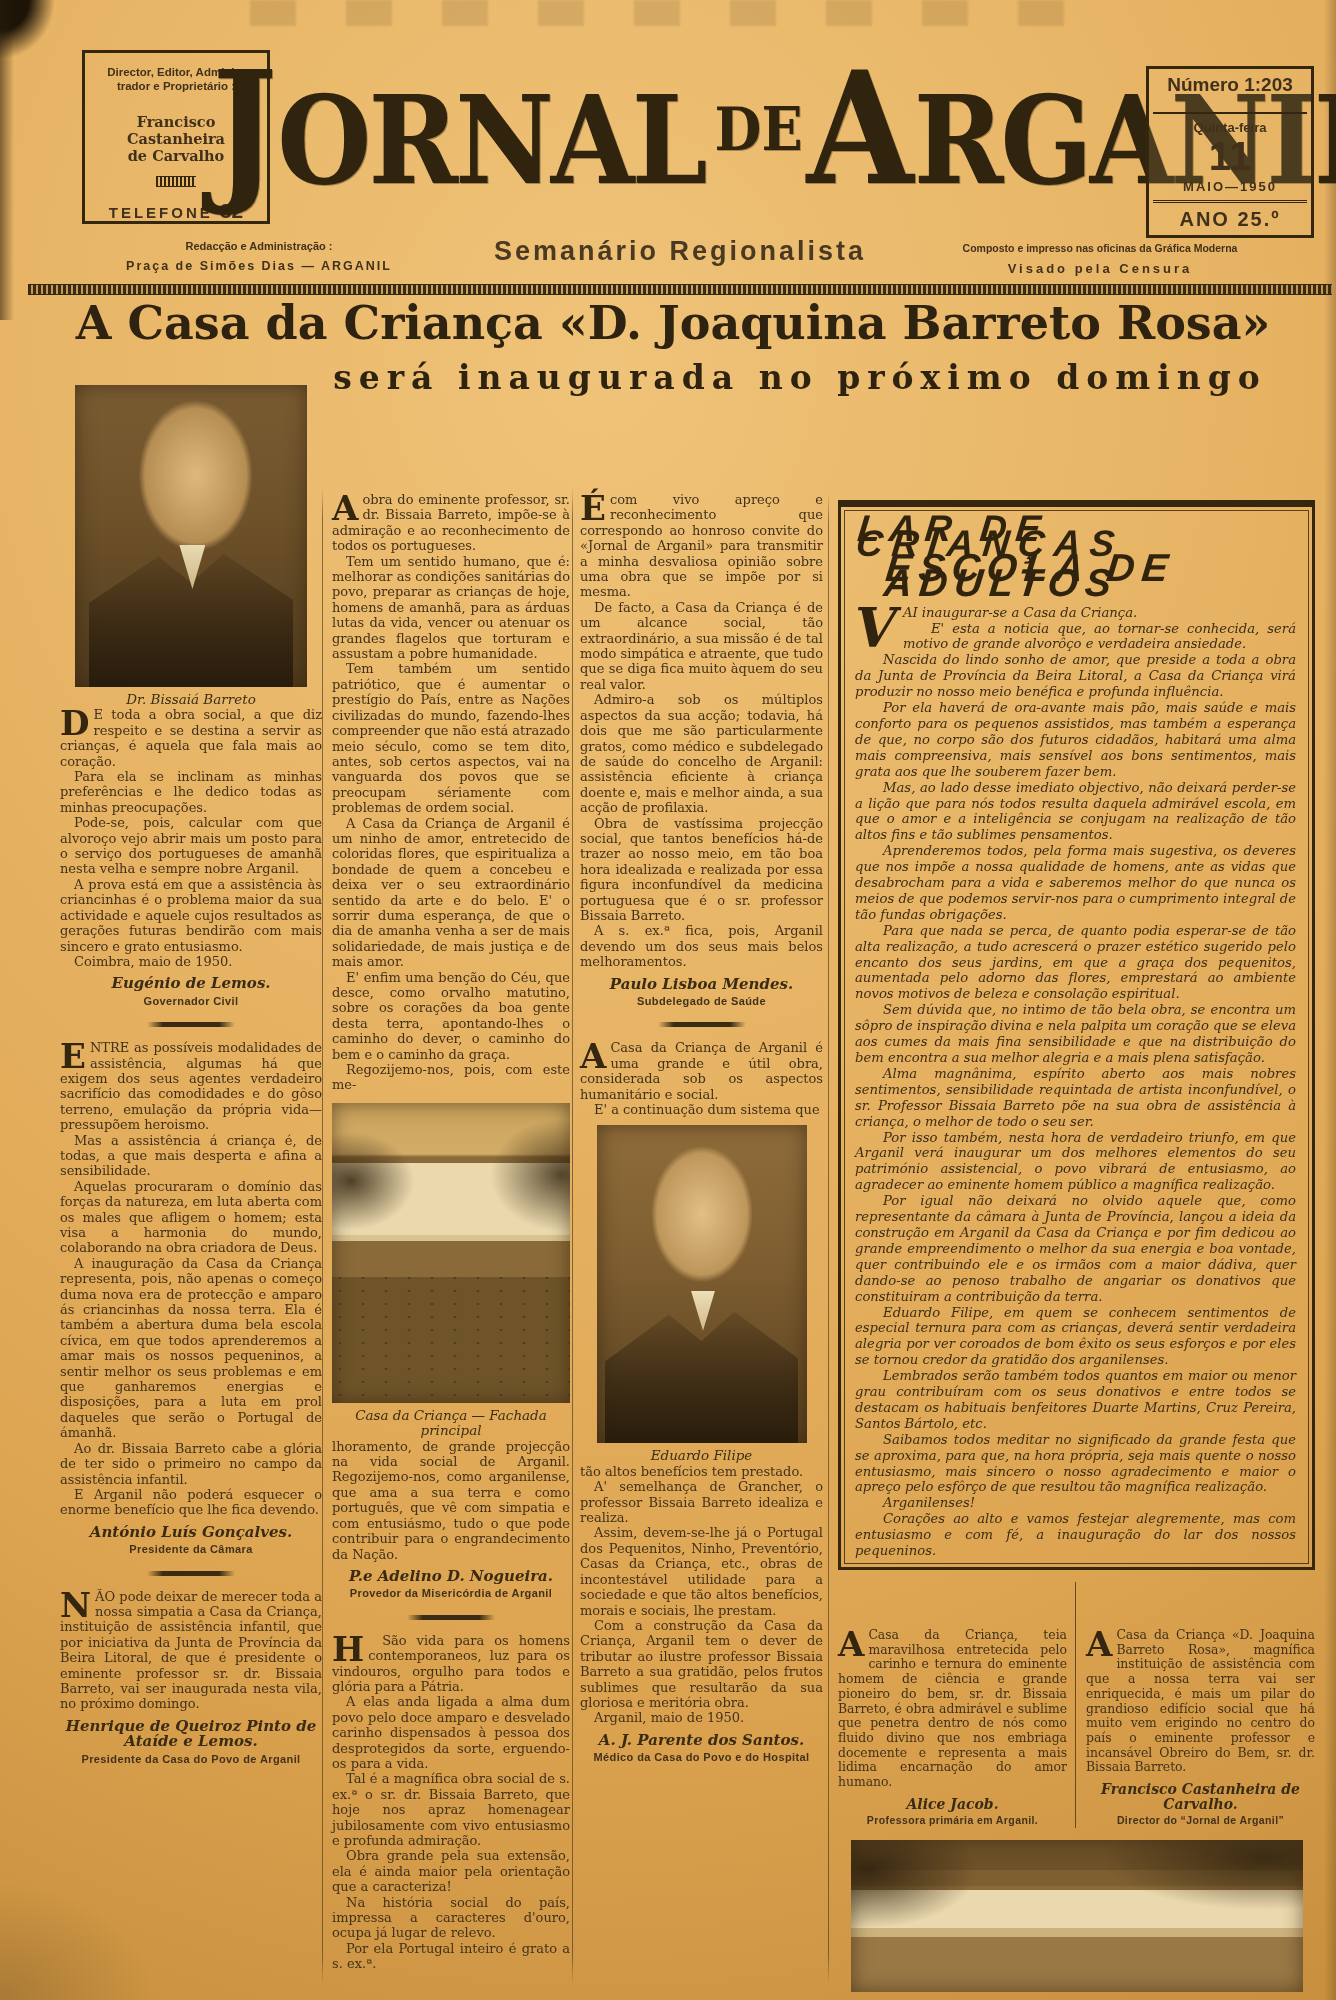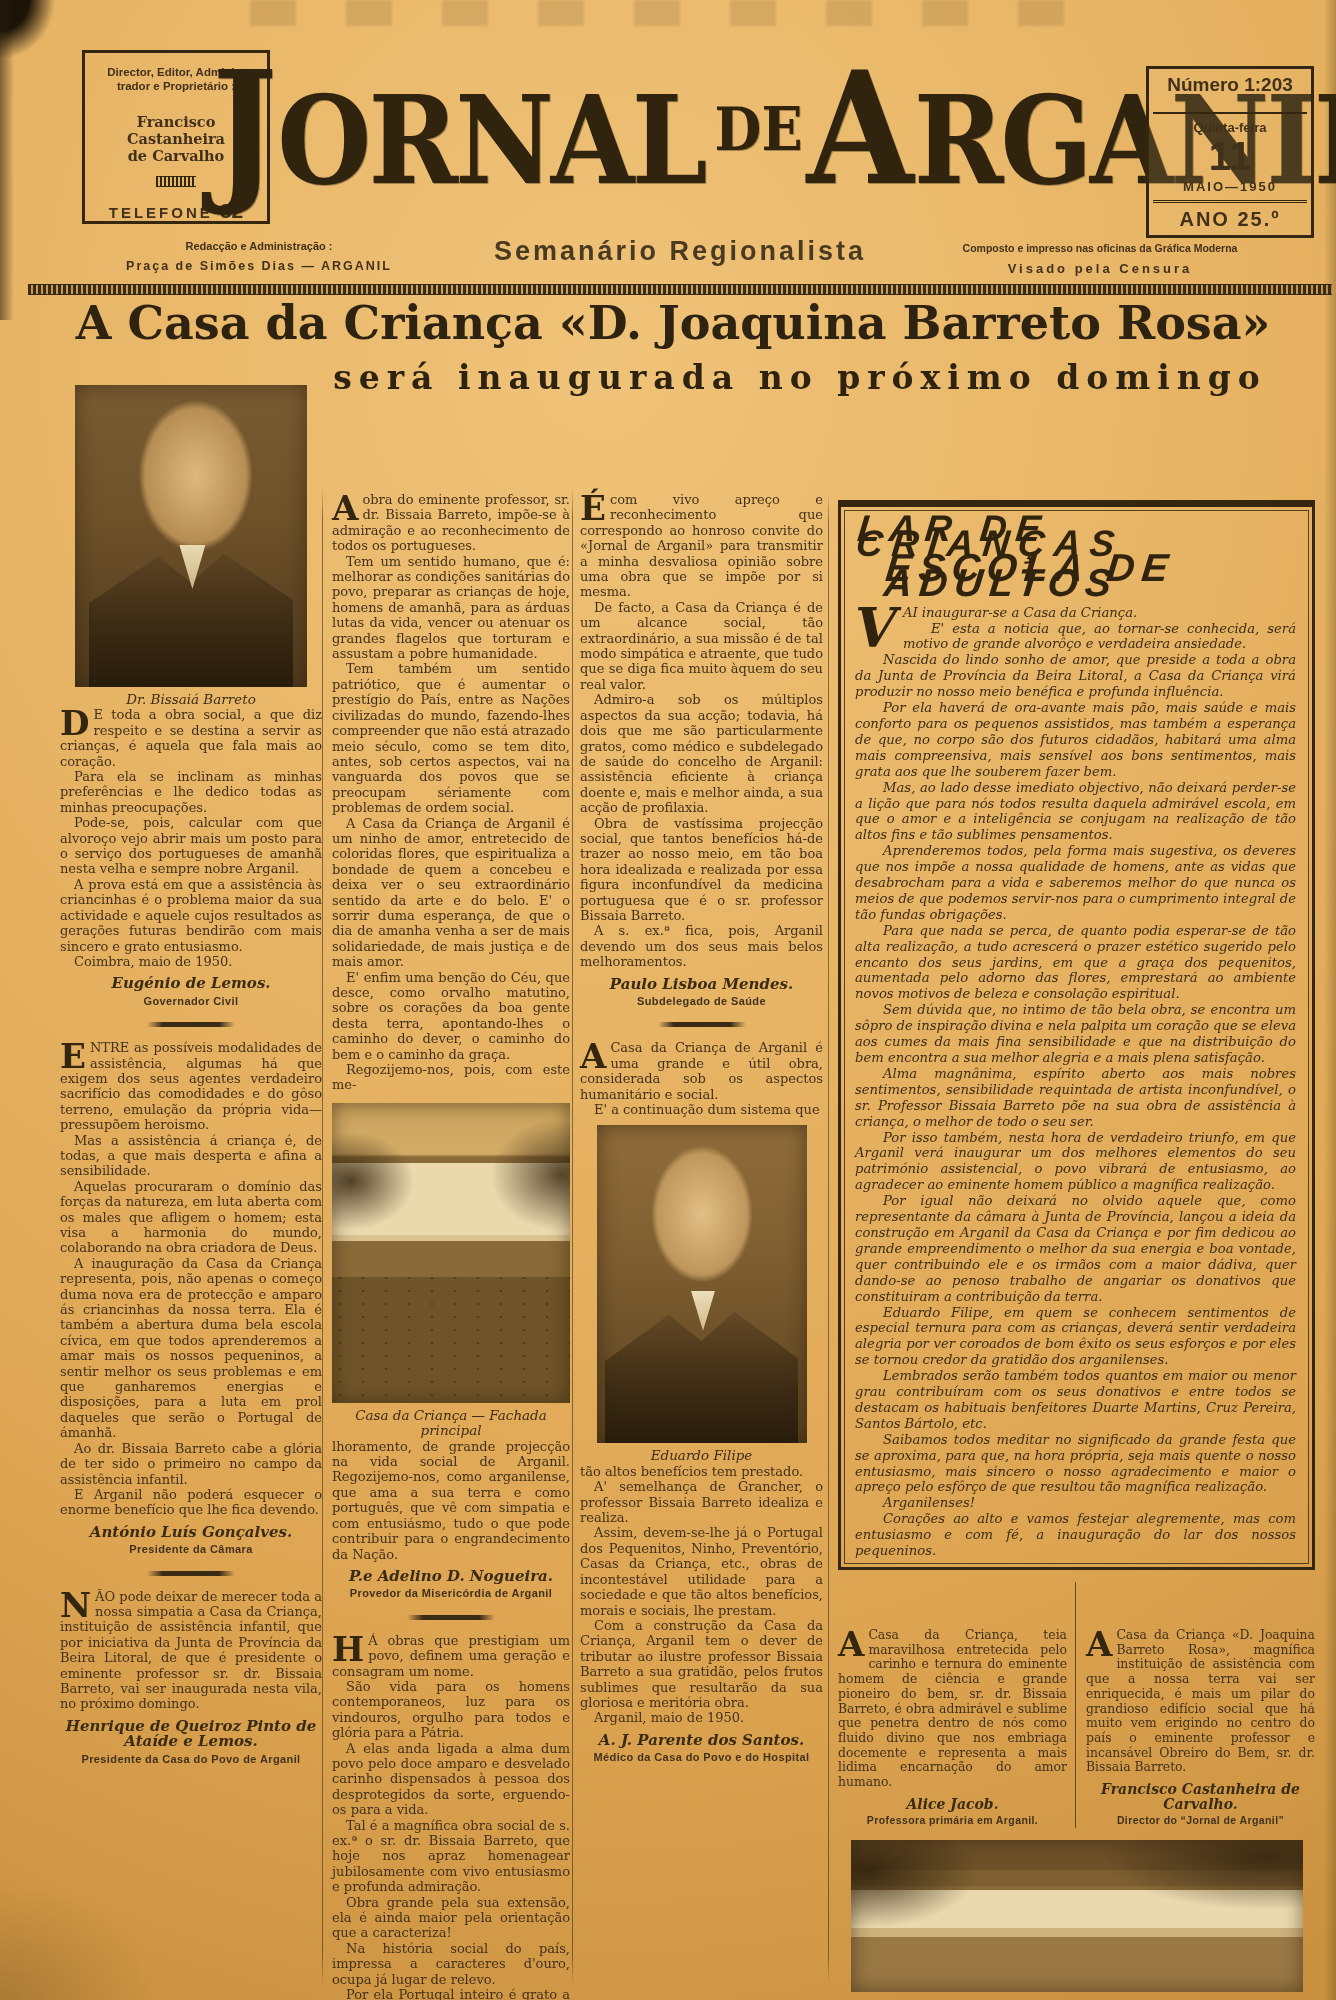--- a/index.html
+++ b/index.html
@@ -236,21 +236,20 @@
       <div class="abody">
           <p class="para first">lhoramento, de grande projecção na vida social de Arganil. Regozijemo-nos, como arganilense, que ama a sua terra e como português, que vê com simpatia e com entusiásmo, tudo o que pode contribuir para o engrandecimento da Nação.</p>
         </div>
       <div class="sig">P.e Adelino D. Nogueira.</div>
       <div class="role">Provedor da Misericórdia de Arganil</div>
     </article>
     <div class="orn"></div>
     <article>
       <div class="abody">
         <span class="dc">H</span>
-      <p class="para first">Á obras que prestigiam um povo, definem uma geração e consagram um nome.</p>
           <p class="para">São vida para os homens contemporaneos, luz para os vindouros, orgulho para todos e glória para a Pátria.</p>
           <p class="para">A elas anda ligada a alma dum povo pelo doce amparo e desvelado carinho dispensados à pessoa dos desprotegidos da sorte, erguendo-os para a vida.</p>
           <p class="para">Tal é a magnífica obra social de s. ex.ª o sr. dr. Bissaia Barreto, que hoje nos apraz homenagear jubilosamente com vivo entusiasmo e profunda admiração.</p>
           <p class="para">Obra grande pela sua extensão, ela é ainda maior pela orientação que a caracteriza!</p>
           <p class="para">Na história social do país, impressa a caracteres d'ouro, ocupa já lugar de relevo.</p>
           <p class="para">Por ela Portugal inteiro é grato a s. ex.ª.</p>
         </div>
 
     </article>
   </section>

